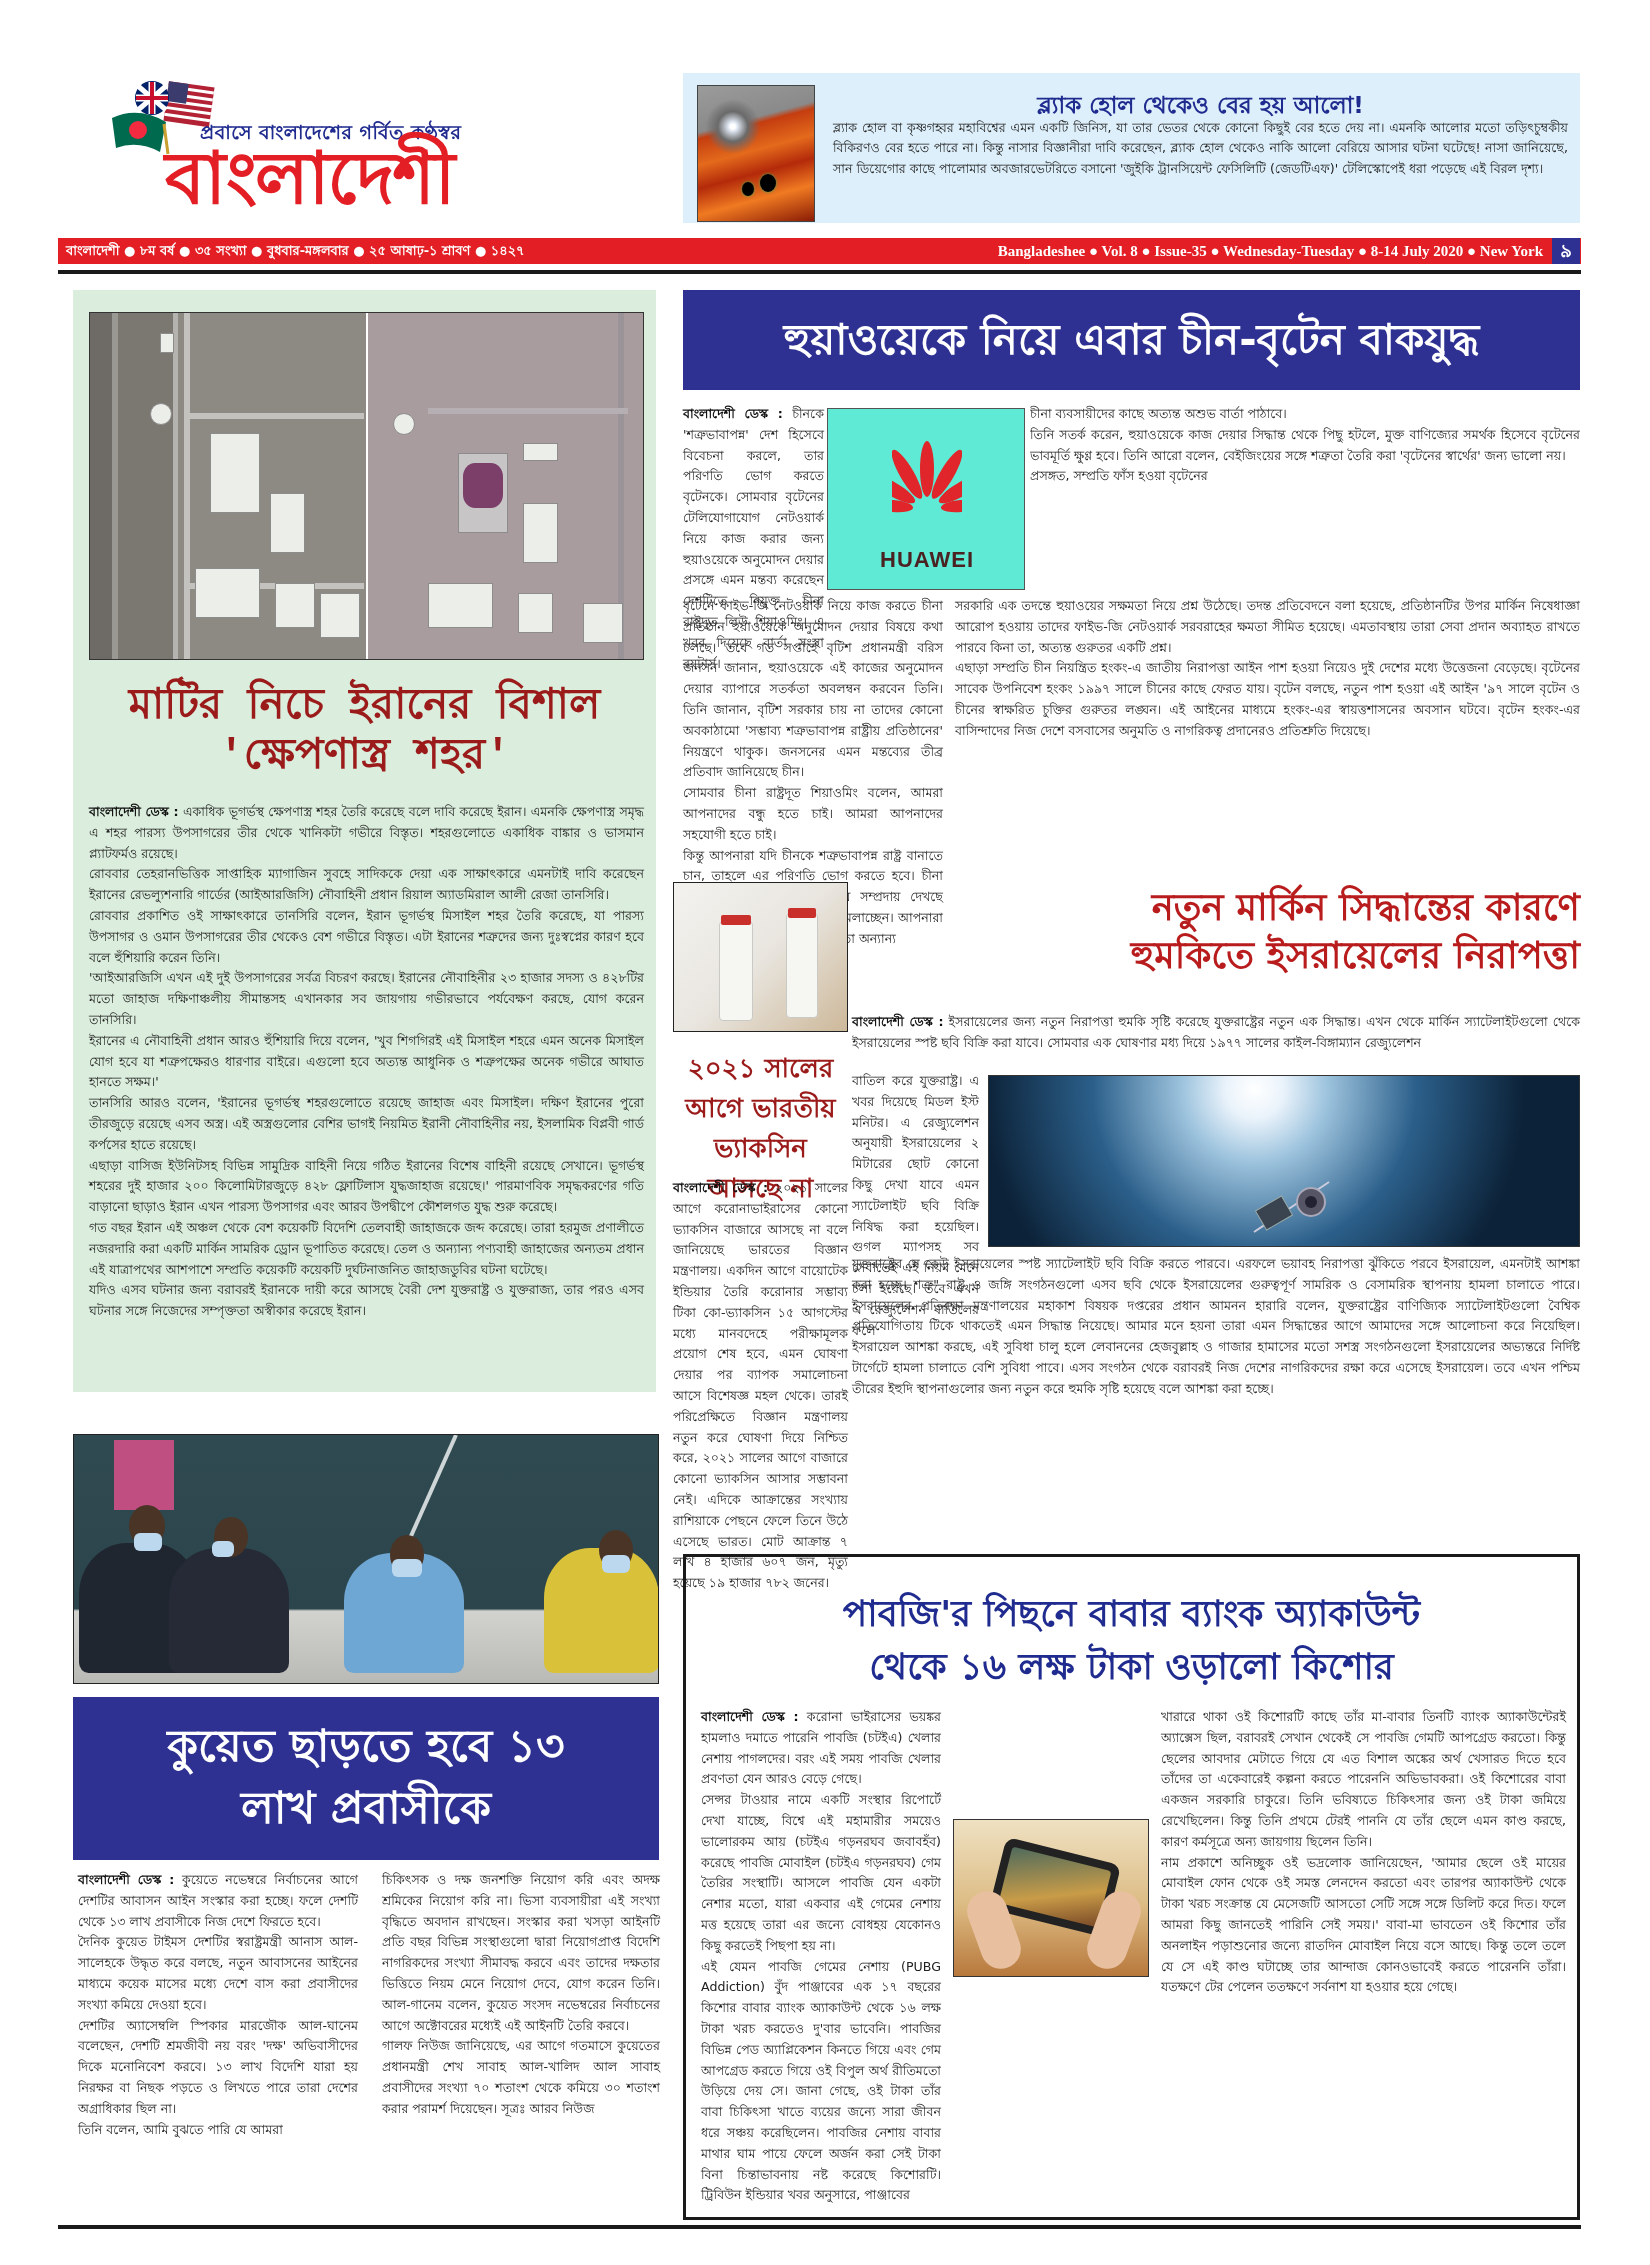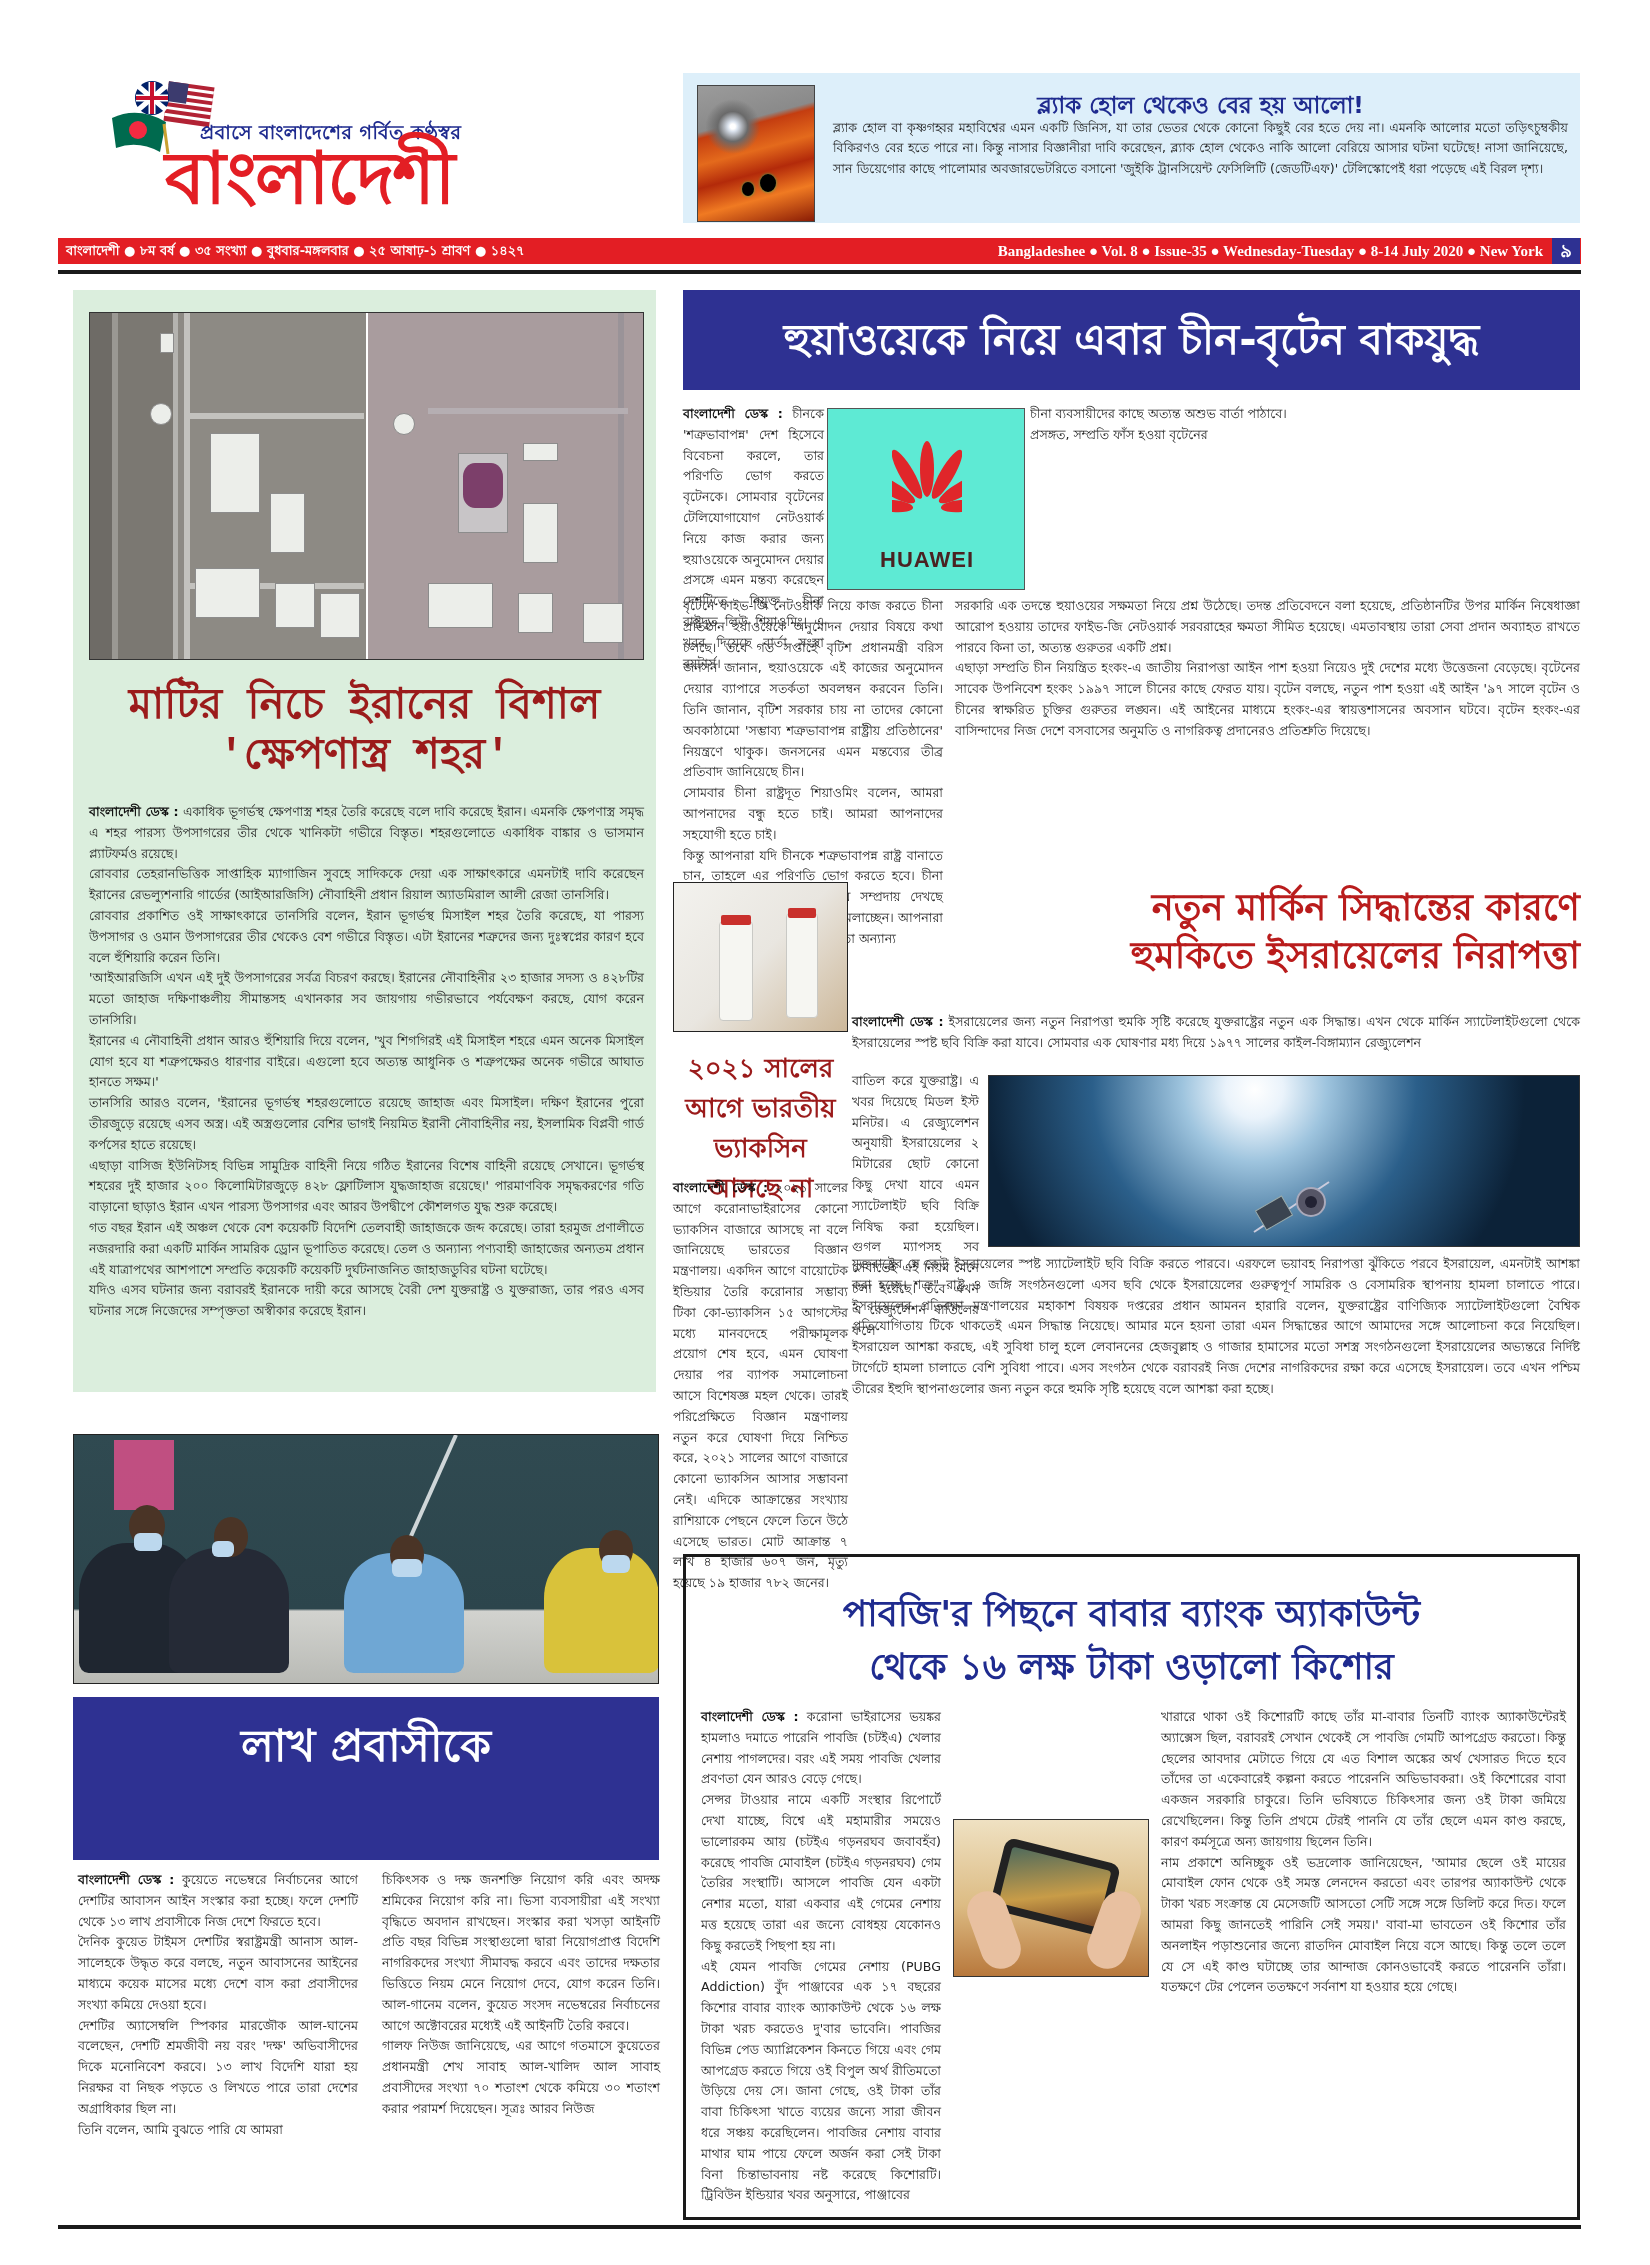--- a/index.html
+++ b/index.html
@@ -174,20 +174,21 @@
   <div class="head" style="left:140px;top:82px;width:34px;height:40px;"></div>
   <div class="mask" style="left:138px;top:106px;width:22px;height:16px;"></div>
   <div class="worker" style="left:270px;width:120px;height:120px;background:#6fa7d4;"></div>
   <div class="head" style="left:316px;top:100px;width:34px;height:40px;"></div>
   <div class="mask" style="left:318px;top:124px;width:30px;height:18px;"></div>
   <div class="worker" style="left:470px;width:115px;height:125px;background:#d9c23a;"></div>
   <div class="head" style="left:525px;top:95px;width:34px;height:40px;"></div>
   <div class="mask" style="left:528px;top:120px;width:28px;height:18px;"></div>
 </div>
 <div class="abs" id="kw-banner">
+  <div>কুয়েত ছাড়তে হবে ১৩</div>
   <div>লাখ প্রবাসীকে</div>
 </div>
 <div class="abs body-text" id="kw-col1">
   <p><span class="desk">বাংলাদেশী ডেস্ক :</span> <span>কুয়েতে নভেম্বরে নির্বাচনের আগে দেশটির আবাসন আইন সংস্কার করা হচ্ছে। ফলে দেশটি থেকে ১৩ লাখ প্রবাসীকে নিজ দেশে ফিরতে হবে।</span></p>
   <p>দৈনিক কুয়েত টাইমস দেশটির স্বরাষ্ট্রমন্ত্রী আনাস আল-সালেহকে উদ্ধৃত করে বলছে, নতুন আবাসনের আইনের মাধ্যমে কয়েক মাসের মধ্যে দেশে বাস করা প্রবাসীদের সংখ্যা কমিয়ে দেওয়া হবে।</p>
   <p>দেশটির অ্যাসেম্বলি স্পিকার মারজৌক আল-ঘানেম বলেছেন, দেশটি শ্রমজীবী নয় বরং 'দক্ষ' অভিবাসীদের দিকে মনোনিবেশ করবে। ১৩ লাখ বিদেশি যারা হয় নিরক্ষর বা নিছক পড়তে ও লিখতে পারে তারা দেশের অগ্রাধিকার ছিল না।</p>
   <p>তিনি বলেন, আমি বুঝতে পারি যে আমরা</p>
 </div>
 <div class="abs body-text" id="kw-col2">
   <p>চিকিৎসক ও দক্ষ জনশক্তি নিয়োগ করি এবং অদক্ষ শ্রমিকের নিয়োগ করি না। ভিসা ব্যবসায়ীরা এই সংখ্যা বৃদ্ধিতে অবদান রাখছেন। সংস্কার করা খসড়া আইনটি প্রতি বছর বিভিন্ন সংস্থাগুলো দ্বারা নিয়োগপ্রাপ্ত বিদেশি নাগরিকদের সংখ্যা সীমাবদ্ধ করবে এবং তাদের দক্ষতার ভিত্তিতে নিয়ম মেনে নিয়োগ দেবে, যোগ করেন তিনি। আল-গানেম বলেন, কুয়েত সংসদ নভেম্বরের নির্বাচনের আগে অক্টোবরের মধ্যেই এই আইনটি তৈরি করবে।</p>
@@ -207,20 +208,21 @@
       <ellipse cx="35" cy="30" rx="7" ry="26" transform="rotate(-60 35 70)"></ellipse>
       <ellipse cx="35" cy="30" rx="7" ry="26" transform="rotate(60 35 70)"></ellipse>
       <ellipse cx="35" cy="36" rx="6" ry="20" transform="rotate(-85 35 70)"></ellipse>
       <ellipse cx="35" cy="36" rx="6" ry="20" transform="rotate(85 35 70)"></ellipse>
     </g>
   </svg>
   <div class="abs" id="hw-word">HUAWEI</div>
 </div>
 <div class="abs body-text" id="hw-col3" style="left:1030px;top:404px;width:550px;height:190px;overflow:hidden;">
   <p>চীনা ব্যবসায়ীদের কাছে অত্যন্ত অশুভ বার্তা পাঠাবে।</p>
+  <p>তিনি সতর্ক করেন, হুয়াওয়েকে কাজ দেয়ার সিদ্ধান্ত থেকে পিছু হটলে, মুক্ত বাণিজ্যের সমর্থক হিসেবে বৃটেনের ভাবমূর্তি ক্ষুণ্ণ হবে। তিনি আরো বলেন, বেইজিংয়ের সঙ্গে শত্রুতা তৈরি করা 'বৃটেনের স্বার্থের' জন্য ভালো নয়।</p>
   <p>প্রসঙ্গত, সম্প্রতি ফাঁস হওয়া বৃটেনের</p>
 </div>
 <div class="abs body-text" style="left:683px;top:596px;width:260px;">
   <p>বৃটেনে ফাইভ-জি নেটওয়ার্ক নিয়ে কাজ করতে চীনা প্রতিষ্ঠান হুয়াওয়েকে অনুমোদন দেয়ার বিষয়ে কথা চলছে। তবে গত সপ্তাহে বৃটিশ প্রধানমন্ত্রী বরিস জনসন জানান, হুয়াওয়েকে এই কাজের অনুমোদন দেয়ার ব্যাপারে সতর্কতা অবলম্বন করবেন তিনি। তিনি জানান, বৃটিশ সরকার চায় না তাদের কোনো অবকাঠামো 'সম্ভাব্য শত্রুভাবাপন্ন রাষ্ট্রীয় প্রতিষ্ঠানের' নিয়ন্ত্রণে থাকুক। জনসনের এমন মন্তব্যের তীব্র প্রতিবাদ জানিয়েছে চীন।</p>
   <p>সোমবার চীনা রাষ্ট্রদূত শিয়াওমিং বলেন, আমরা আপনাদের বন্ধু হতে চাই। আমরা আপনাদের সহযোগী হতে চাই।</p>
   <p>কিন্তু আপনারা যদি চীনকে শত্রুভাবাপন্ন রাষ্ট্র বানাতে চান, তাহলে এর পরিণতি ভোগ করতে হবে। চীনা রাষ্ট্রদূত বলেন, চীনের ব্যবসায়ি সম্প্রদায় দেখছে আপনারা হুয়াওয়েকে কিভাবে সামলাচ্ছেন। আপনারা হুয়াওয়েকে অনুমোদন না দিলে, তা অন্যান্য</p>
 </div>
 <div class="abs body-text" style="left:955px;top:596px;width:625px;">
   <p>সরকারি এক তদন্তে হুয়াওয়ের সক্ষমতা নিয়ে প্রশ্ন উঠেছে। তদন্ত প্রতিবেদনে বলা হয়েছে, প্রতিষ্ঠানটির উপর মার্কিন নিষেধাজ্ঞা আরোপ হওয়ায় তাদের ফাইভ-জি নেটওয়ার্ক সরবরাহের ক্ষমতা সীমিত হয়েছে। এমতাবস্থায় তারা সেবা প্রদান অব্যাহত রাখতে পারবে কিনা তা, অত্যন্ত গুরুতর একটি প্রশ্ন।</p>
   <p>এছাড়া সম্প্রতি চীন নিয়ন্ত্রিত হংকং-এ জাতীয় নিরাপত্তা আইন পাশ হওয়া নিয়েও দুই দেশের মধ্যে উত্তেজনা বেড়েছে। বৃটেনের সাবেক উপনিবেশ হংকং ১৯৯৭ সালে চীনের কাছে ফেরত যায়। বৃটেন বলছে, নতুন পাশ হওয়া এই আইন '৯৭ সালে বৃটেন ও চীনের স্বাক্ষরিত চুক্তির গুরুতর লঙ্ঘন। এই আইনের মাধ্যমে হংকং-এর স্বায়ত্তশাসনের অবসান ঘটবে। বৃটেন হংকং-এর বাসিন্দাদের নিজ দেশে বসবাসের অনুমতি ও নাগরিকত্ব প্রদানেরও প্রতিশ্রুতি দিয়েছে।</p>

